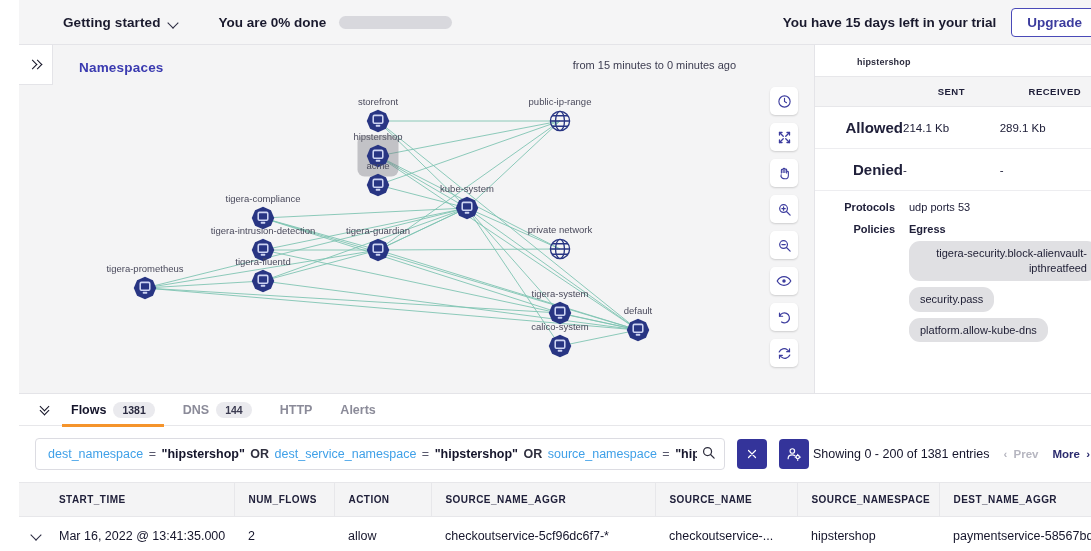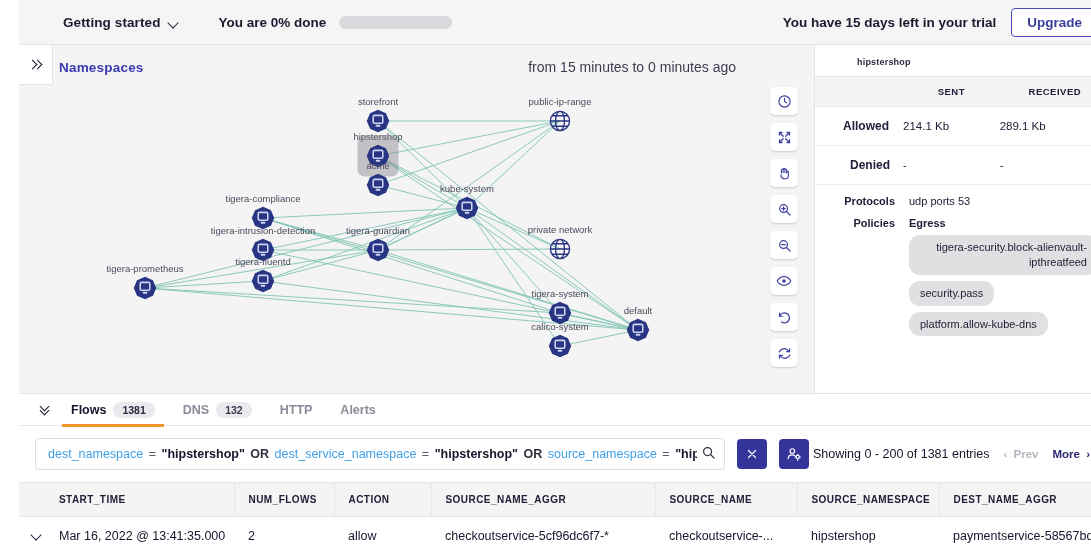--- a/index.html
+++ b/index.html
@@ -64,27 +64,27 @@
   }
   .dchev i:nth-child(1) { left: 0; }
   .dchev i:nth-child(2) { left: 5px; }
 
   
   .graph-panel {
     position: absolute; left: 0; top: 45px; width: 795px; height: 348px;
     background: #f4f4f5; overflow: hidden;
   }
   .ns-title {
-    position: absolute; left: 40px; top: 15px;
+    position: absolute; left: 60px; top: 15px;
     font-size: 13.5px; font-weight: 700; color: #3a3ab0; letter-spacing: .2px;
     cursor: pointer;
   }
   .time-range {
     position: absolute; right: 78px; top: 14px;
-    font-size: 14px; color: #3c3c50; white-space: nowrap;
+    font-size: 11px; color: #3c3c50; white-space: nowrap;
   }
   svg.graph-svg { position: absolute; left: 0; top: 0; width: 795px; height: 348px; }
   .node-label {
     position: absolute; font-size: 9.5px; color: #4a4a5c;
     transform: translateX(-50%); white-space: nowrap; pointer-events: none;
   }
   .node {
     position: absolute; width: 25px; height: 25px;
     transform: translate(-50%,-50%); cursor: pointer;
   }
@@ -130,21 +130,21 @@
   table.stats th {
     background: #f4f4f5; font-size: 9.5px; font-weight: 700; color: #20203a;
     letter-spacing: .5px; padding: 9px 0; text-align: center;
     border-top: 1px solid #e7e7ea; border-bottom: 1px solid #e7e7ea;
   }
   table.stats th.c0 { width: 88px; }
   table.stats td {
     font-size: 11.5px; padding: 12px 0; text-align: left;
     border-bottom: 1px solid #ededf0; color: #20203a;
   }
-  table.stats td.rowh { font-weight: 700; font-size: 12px; text-align: center; padding-left: 14px; }
+  table.stats td.rowh { font-weight: 700; font-size: 15px; text-align: right; padding-left: 14px; }
   table.stats td.rowh.ind { padding-left: 22px; }
   .more-row {
     background: #f4f4f5; font-size: 11px; font-weight: 700; color: #20203a;
     padding: 9px 0 9px 26px; border-bottom: 1px solid #e7e7ea;
   }
   .kv { display: flex; padding: 10px 12px 0 12px; font-size: 11px; }
   .kv .k { width: 68px; text-align: right; font-weight: 700; color: #20203a; flex: none; }
   .kv .v { padding-left: 14px; color: #20203a; }
   .kv .v.b { font-weight: 700; }
   .chips { padding: 6px 12px 0 94px; }
@@ -489,21 +489,21 @@
             <i></i>
           </span>
       </div>
       <div id="tab-list" style="display:flex;align-items:center;">
           <div class="tab active">
             <span>Flows</span>
             <span class="badge">1381</span>
           </div>
           <div class="tab">
             <span>DNS</span>
-            <span class="badge">132</span>
+            <span class="badge">144</span>
           </div>
           <div class="tab">
             <span>HTTP</span>
           </div>
           <div class="tab">
             <span>Alerts</span>
           </div>
         </div>
     </div>
 

